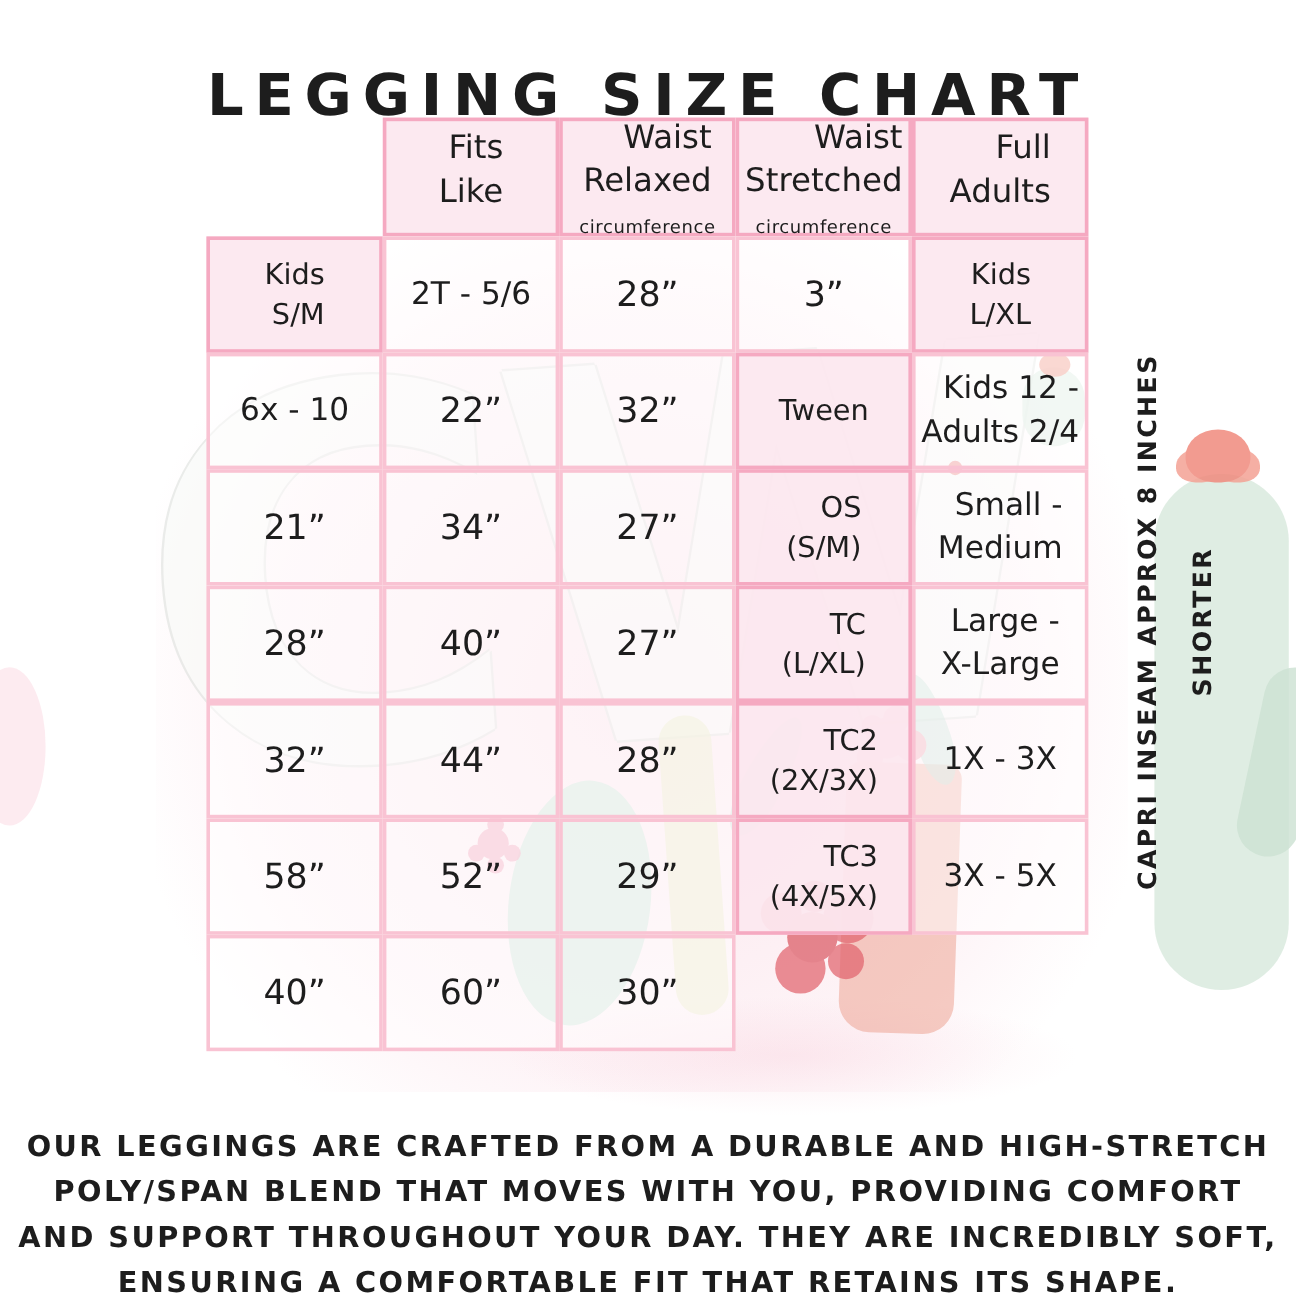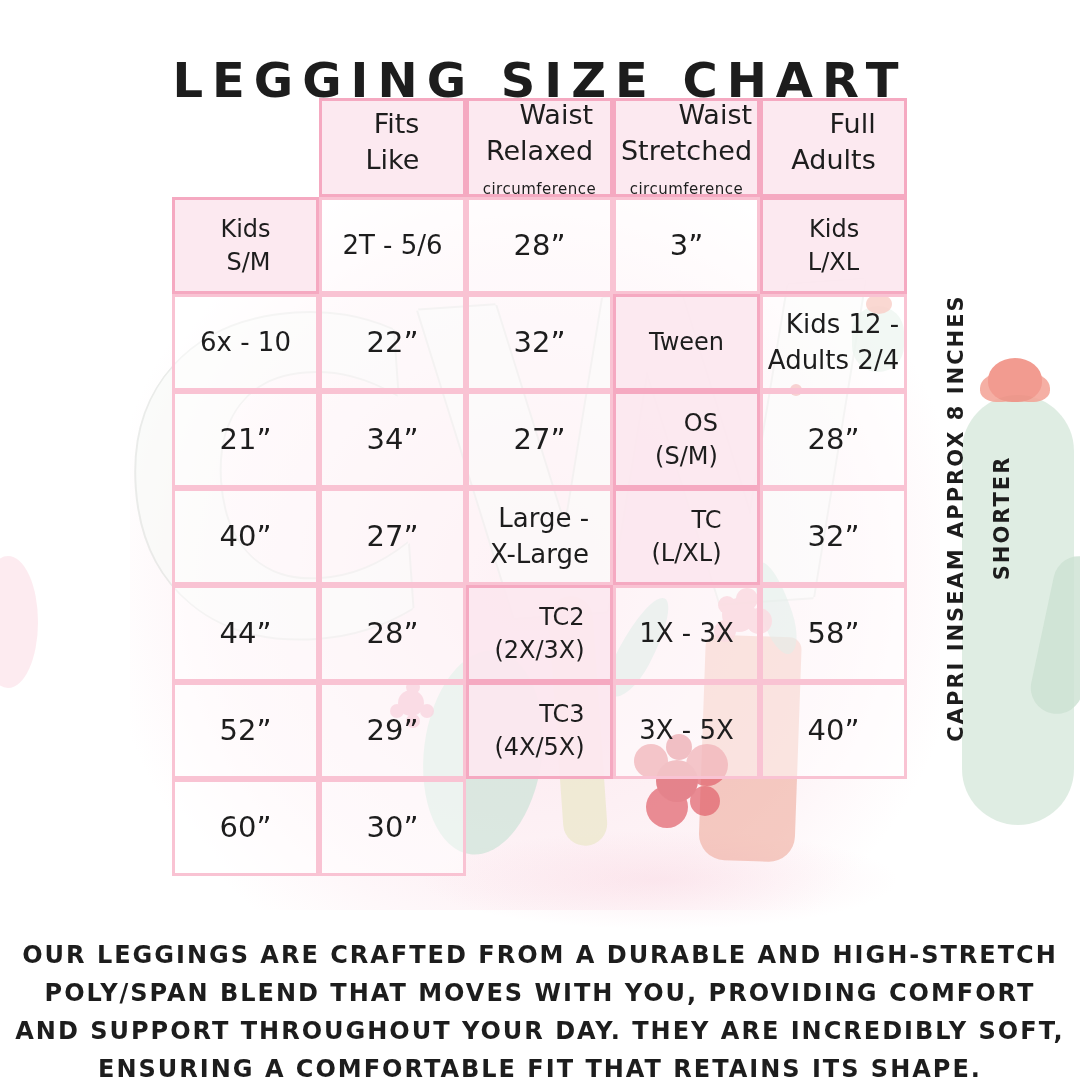--- a/index.html
+++ b/index.html
@@ -151,37 +151,41 @@
         <span class="pre">34”</span>
       </div>
     <div class="cell data">
         <span class="pre">27”</span>
       </div>
 
     <div class="cell rowhead">
         <span class="pre">OS
 (S/M)</span>
       </div>
+    <div class="cell data fits">
+        <span class="pre">Small -
+Medium</span>
+      </div>
     <div class="cell data">
         <span class="pre">28”</span>
       </div>
     <div class="cell data">
         <span class="pre">40”</span>
       </div>
     <div class="cell data">
         <span class="pre">27”</span>
       </div>
 
+    <div class="cell rowhead">
+        <span class="pre">TC
+(L/XL)</span>
+      </div>
     <div class="cell data fits">
         <span class="pre">Large -
 X-Large</span>
-      </div>
-    <div class="cell rowhead">
-        <span class="pre">TC
-(L/XL)</span>
       </div>
     <div class="cell data">
         <span class="pre">32”</span>
       </div>
     <div class="cell data">
         <span class="pre">44”</span>
       </div>
     <div class="cell data">
         <span class="pre">28”</span>
       </div>

